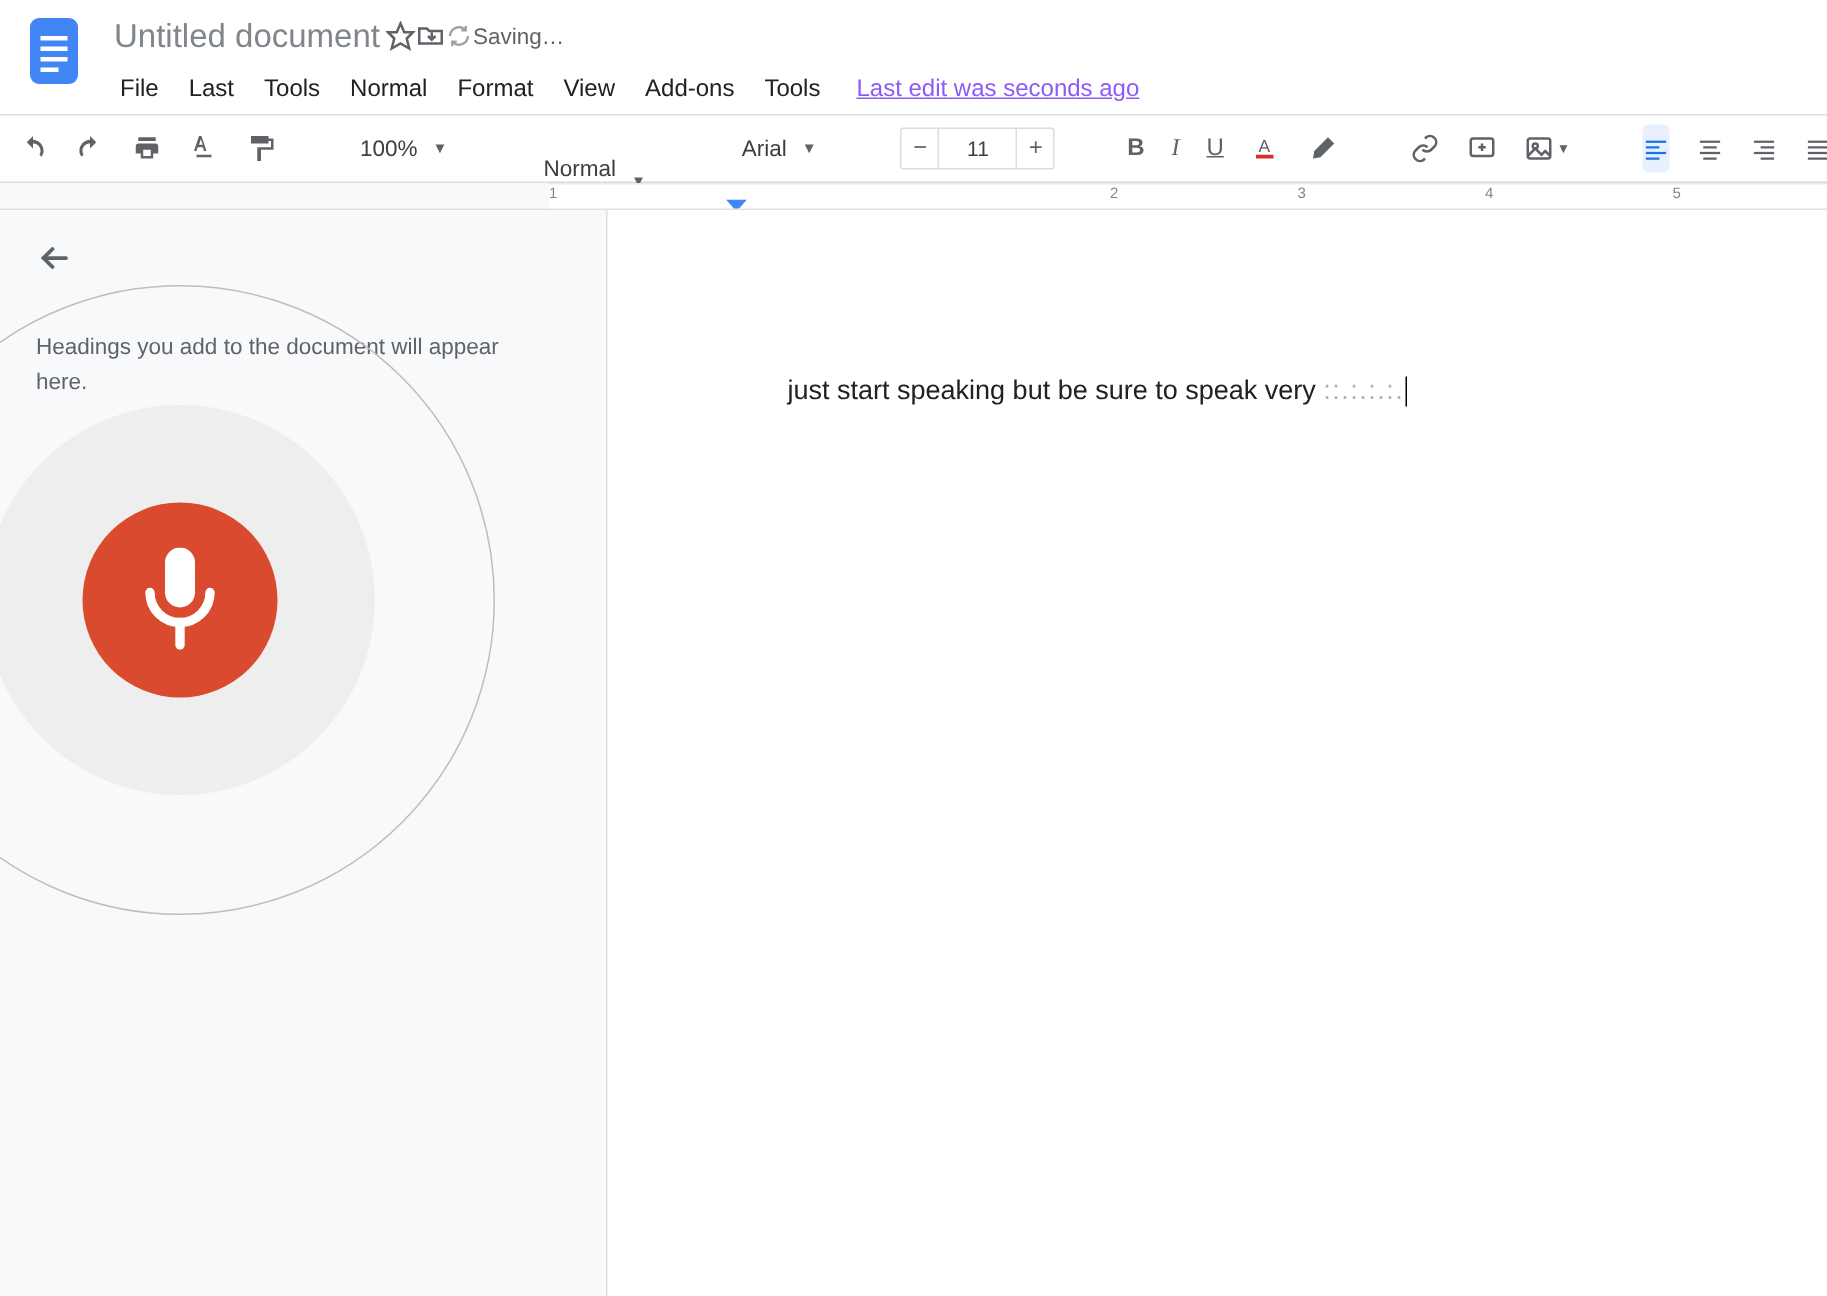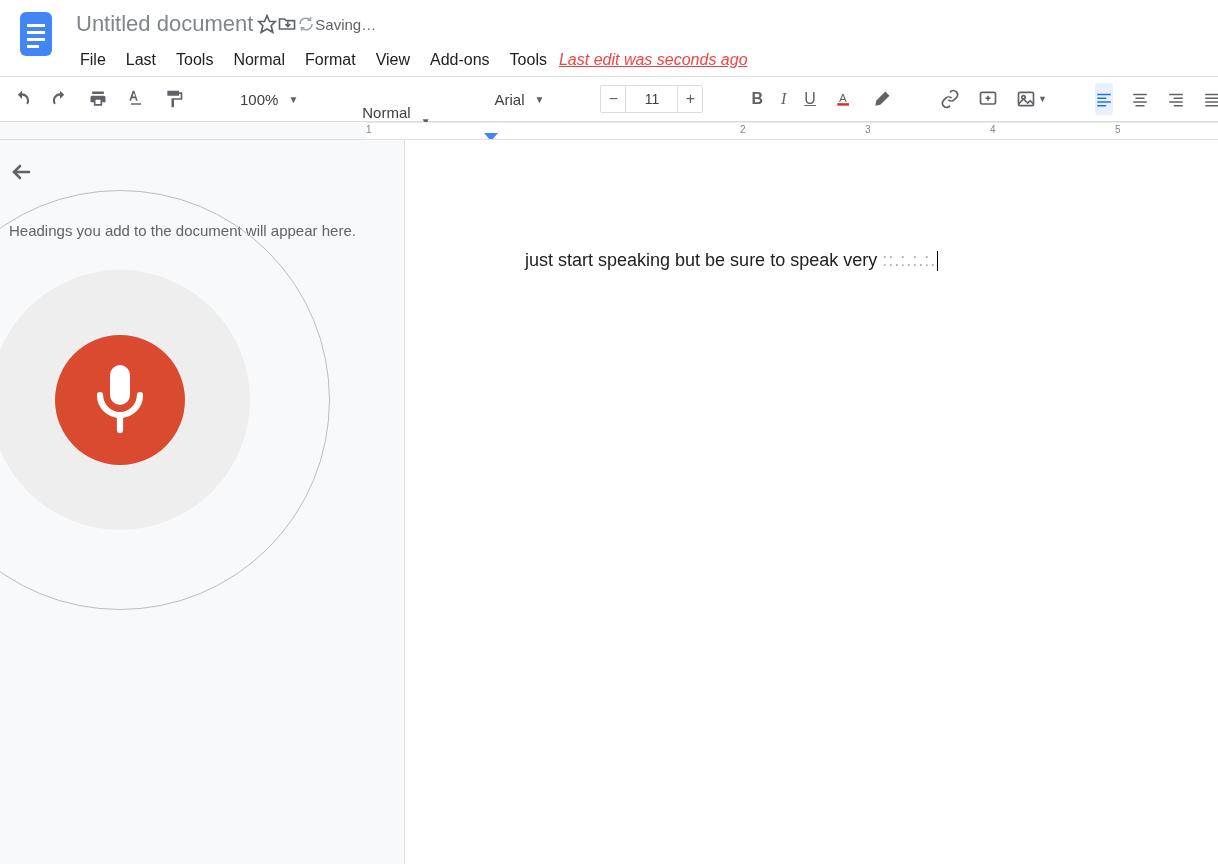--- a/index.html
+++ b/index.html
@@ -9,21 +9,21 @@
 .header { display: flex; align-items: flex-start; padding: 8px 16px 0; height: 76px; }
 .docs-logo { width: 40px; height: 52px; margin-right: 16px; display: flex; align-items: center; justify-content: center; }
 .docs-logo svg { width: 36px; height: 48px; }
 .header-main { flex: 1; }
 .title-row { display: flex; align-items: center; height: 32px; }
 .doc-title { font-size: 22px; color: #80868b; font-weight: 400; padding: 2px 4px; }
 .title-icon { color: #5f6368; display: flex; align-items: center; cursor: pointer; }
 .saving { color: #5f6368; font-size: 15px; }
 .menu-row { display: flex; align-items: center; gap: 4px; height: 36px; margin-top: 2px; }
 .menu-item { font-size: 16px; color: #202124; padding: 4px 8px; cursor: pointer; border-radius: 4px; }
-.last-edit { font-size: 16px; color: #ef4444; text-decoration: underline; cursor: pointer; font-style: italic; }
+.last-edit { font-size: 16px; color: #8b5cf6; text-decoration: underline; margin-left: 12px; cursor: pointer; }
 
 
 .toolbar { display: flex; align-items: center; height: 46px; border-top: 1px solid #dadce0; border-bottom: 1px solid #dadce0; padding: 0 12px; gap: 18px; }
 .tool-btn { width: 32px; height: 32px; display: flex; align-items: center; justify-content: center; color: #5f6368; cursor: pointer; border-radius: 4px; }
 .tool-btn.active { background: #e8f0fe; color: #1a73e8; }
 .tool-sep { width: 1px; height: 24px; background: #dadce0; margin: 0 6px; }
 .tool-dropdown { display: flex; align-items: center; padding: 0 8px; height: 30px; font-size: 15px; color: #3c4043; cursor: pointer; gap: 10px; }
 .tool-dropdown .caret { font-size: 10px; color: #5f6368; }
 .zoom-dd { width: 78px; }
 .style-dd { width: 116px; margin-top: 44px; }
@@ -34,21 +34,21 @@
 .img-dd { display: flex; align-items: center; gap: 2px; }
 
 
 .ruler { height: 18px; background: #f8f9fa; border-bottom: 1px solid #e0e0e0; position: relative; font-size: 10px; color: #80868b; overflow: hidden; }
 .ruler-white { position: absolute; left: 366px; right: 0; top: 0; bottom: 0; background: #fff; border-top: 1px solid #e8eaed; }
 .ruler-num { position: absolute; top: 2px; }
 .ruler-marker { position: absolute; top: 11px; left: 484px; }
 
 
 .content { display: flex; height: calc(864px - 76px - 46px - 18px); background: #f8f9fa; }
-.sidebar { width: 366px; position: relative; padding: 20px 9px; background: #f8f9fa; overflow: visible; }
+.sidebar { width: 366px; position: relative; padding: 20px 24px; background: #f8f9fa; overflow: visible; }
 .back-arrow { color: #5f6368; cursor: pointer; margin-bottom: 32px; display: inline-block; }
 .outline-hint { font-size: 15px; color: #5f6368; line-height: 1.5; }
 
 
 .voice-overlay { position: absolute; left: 0; top: 140px; pointer-events: none; }
 .voice-ring { position: absolute; border-radius: 50%; border: 1px solid #bdbdbd; }
 .ring-outer { width: 420px; height: 420px; left: -90px; top: -90px; }
 .ring-mid { width: 260px; height: 260px; left: -10px; top: -10px; background: #eeeeee; border: none; }
 .voice-mic { position: absolute; left: 55px; top: 55px; width: 130px; height: 130px; background: #d94a2e; border-radius: 50%; display: flex; align-items: center; justify-content: center; pointer-events: auto; cursor: pointer; }
 

